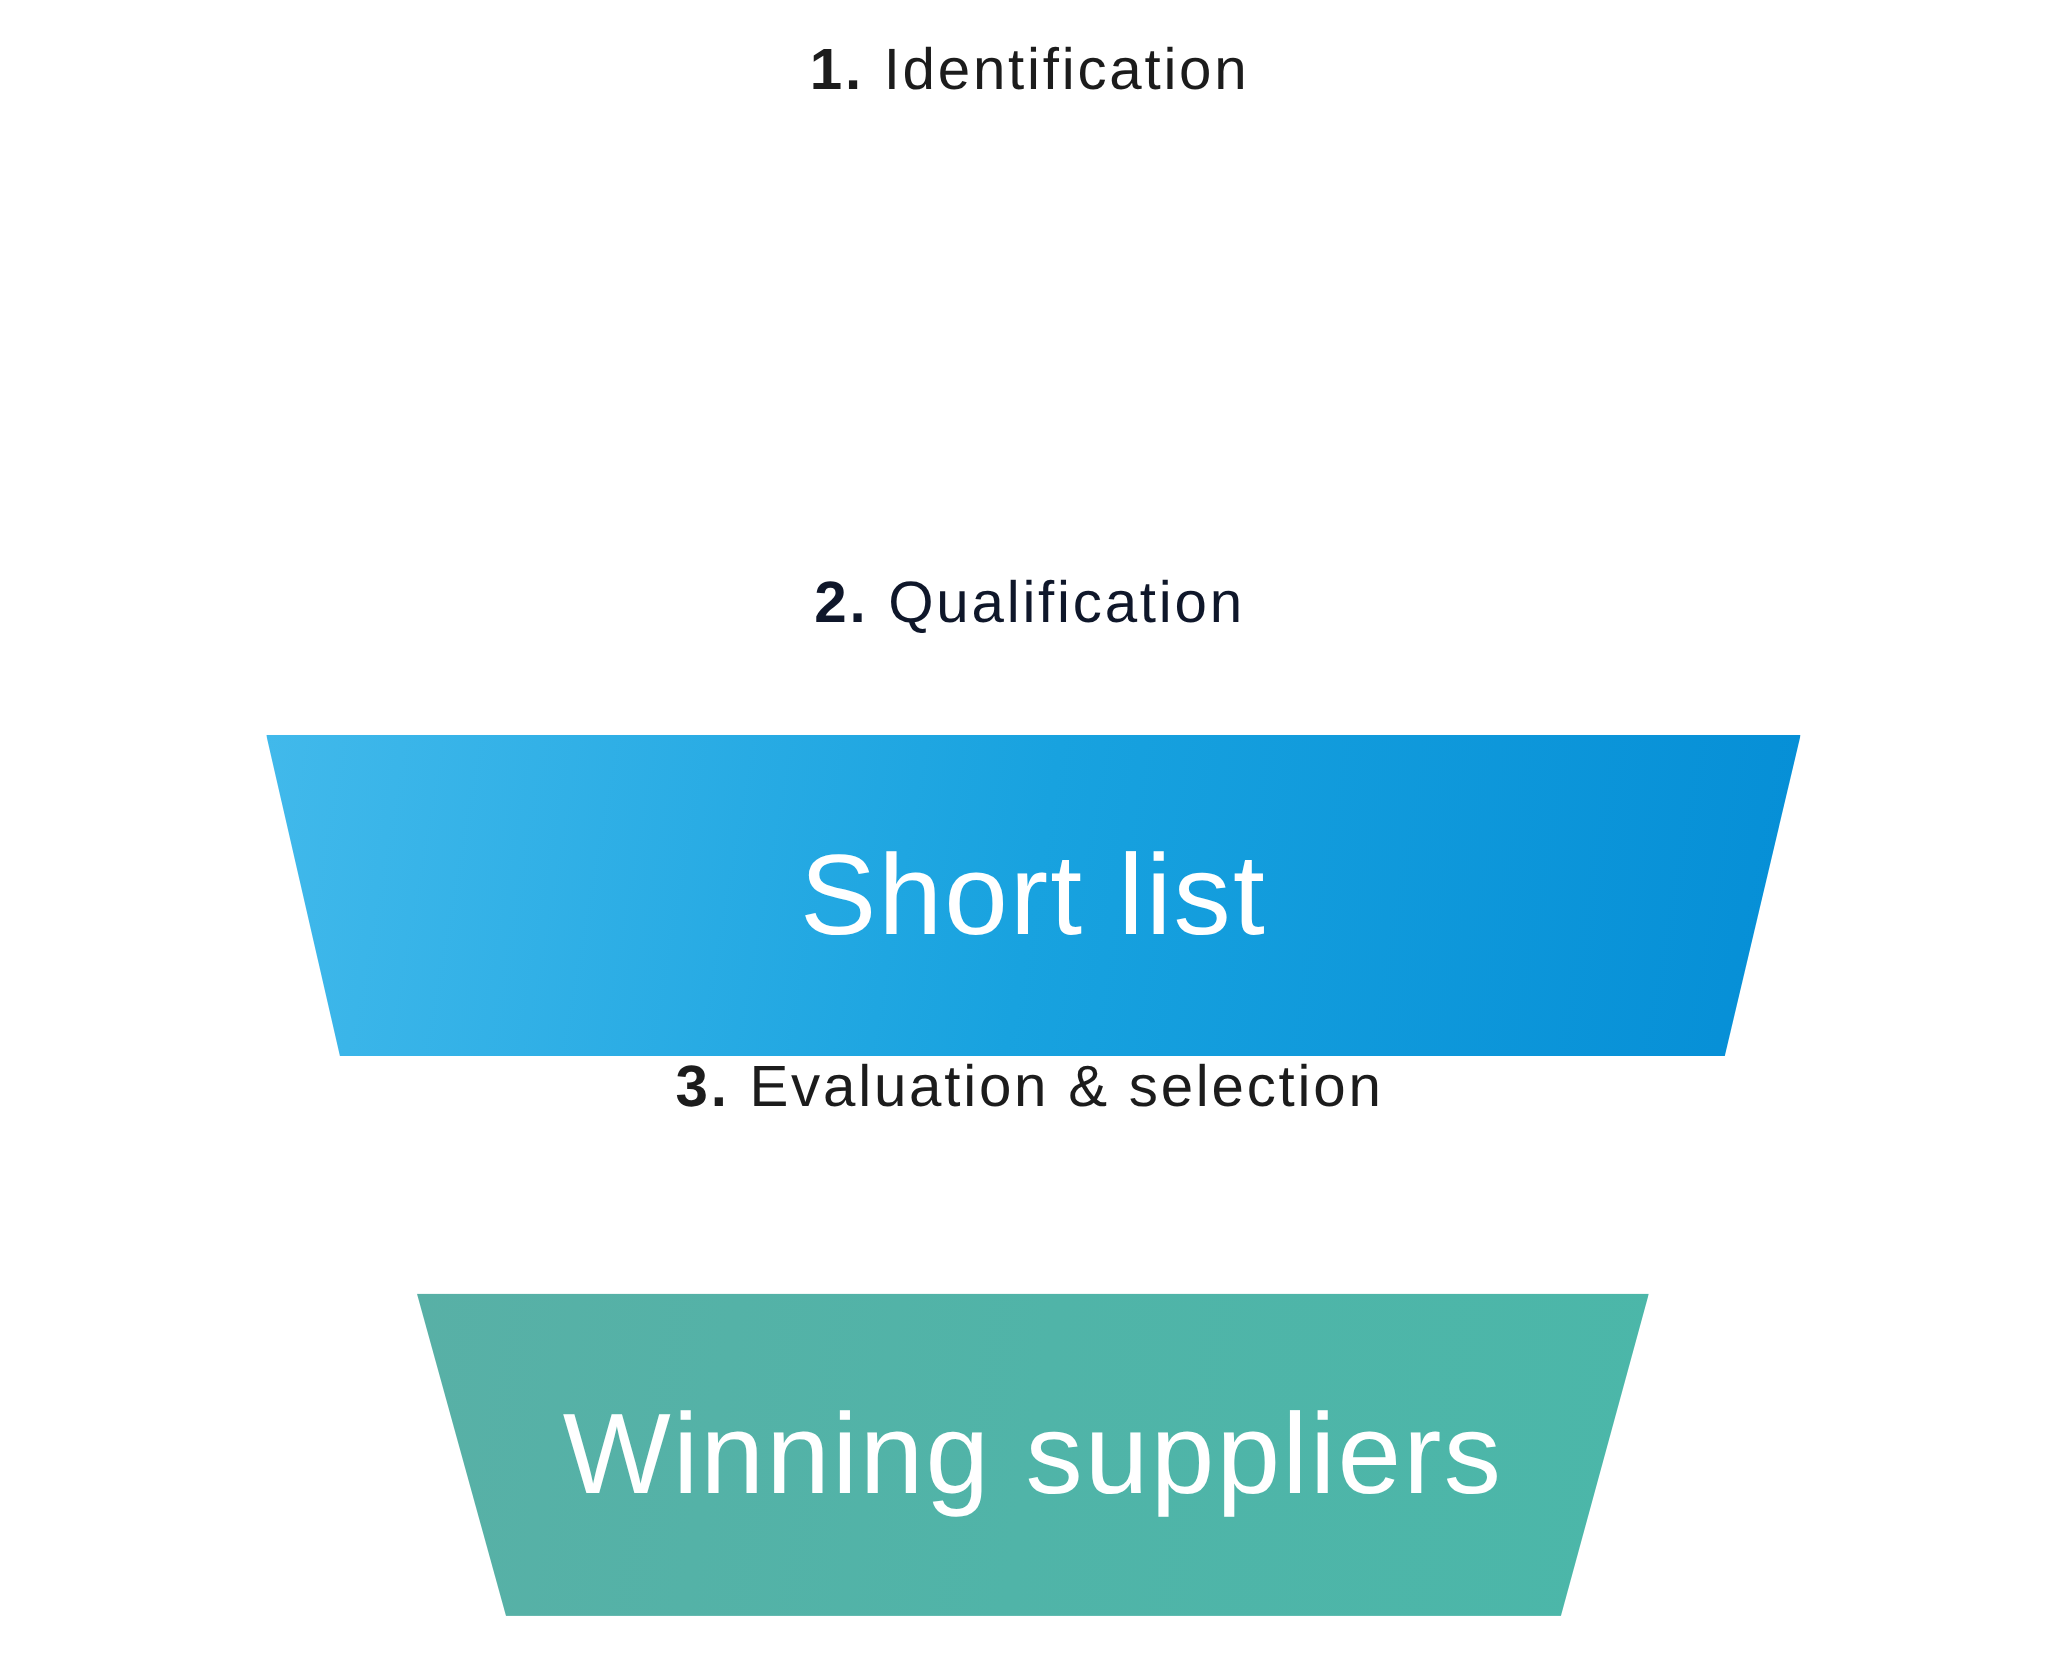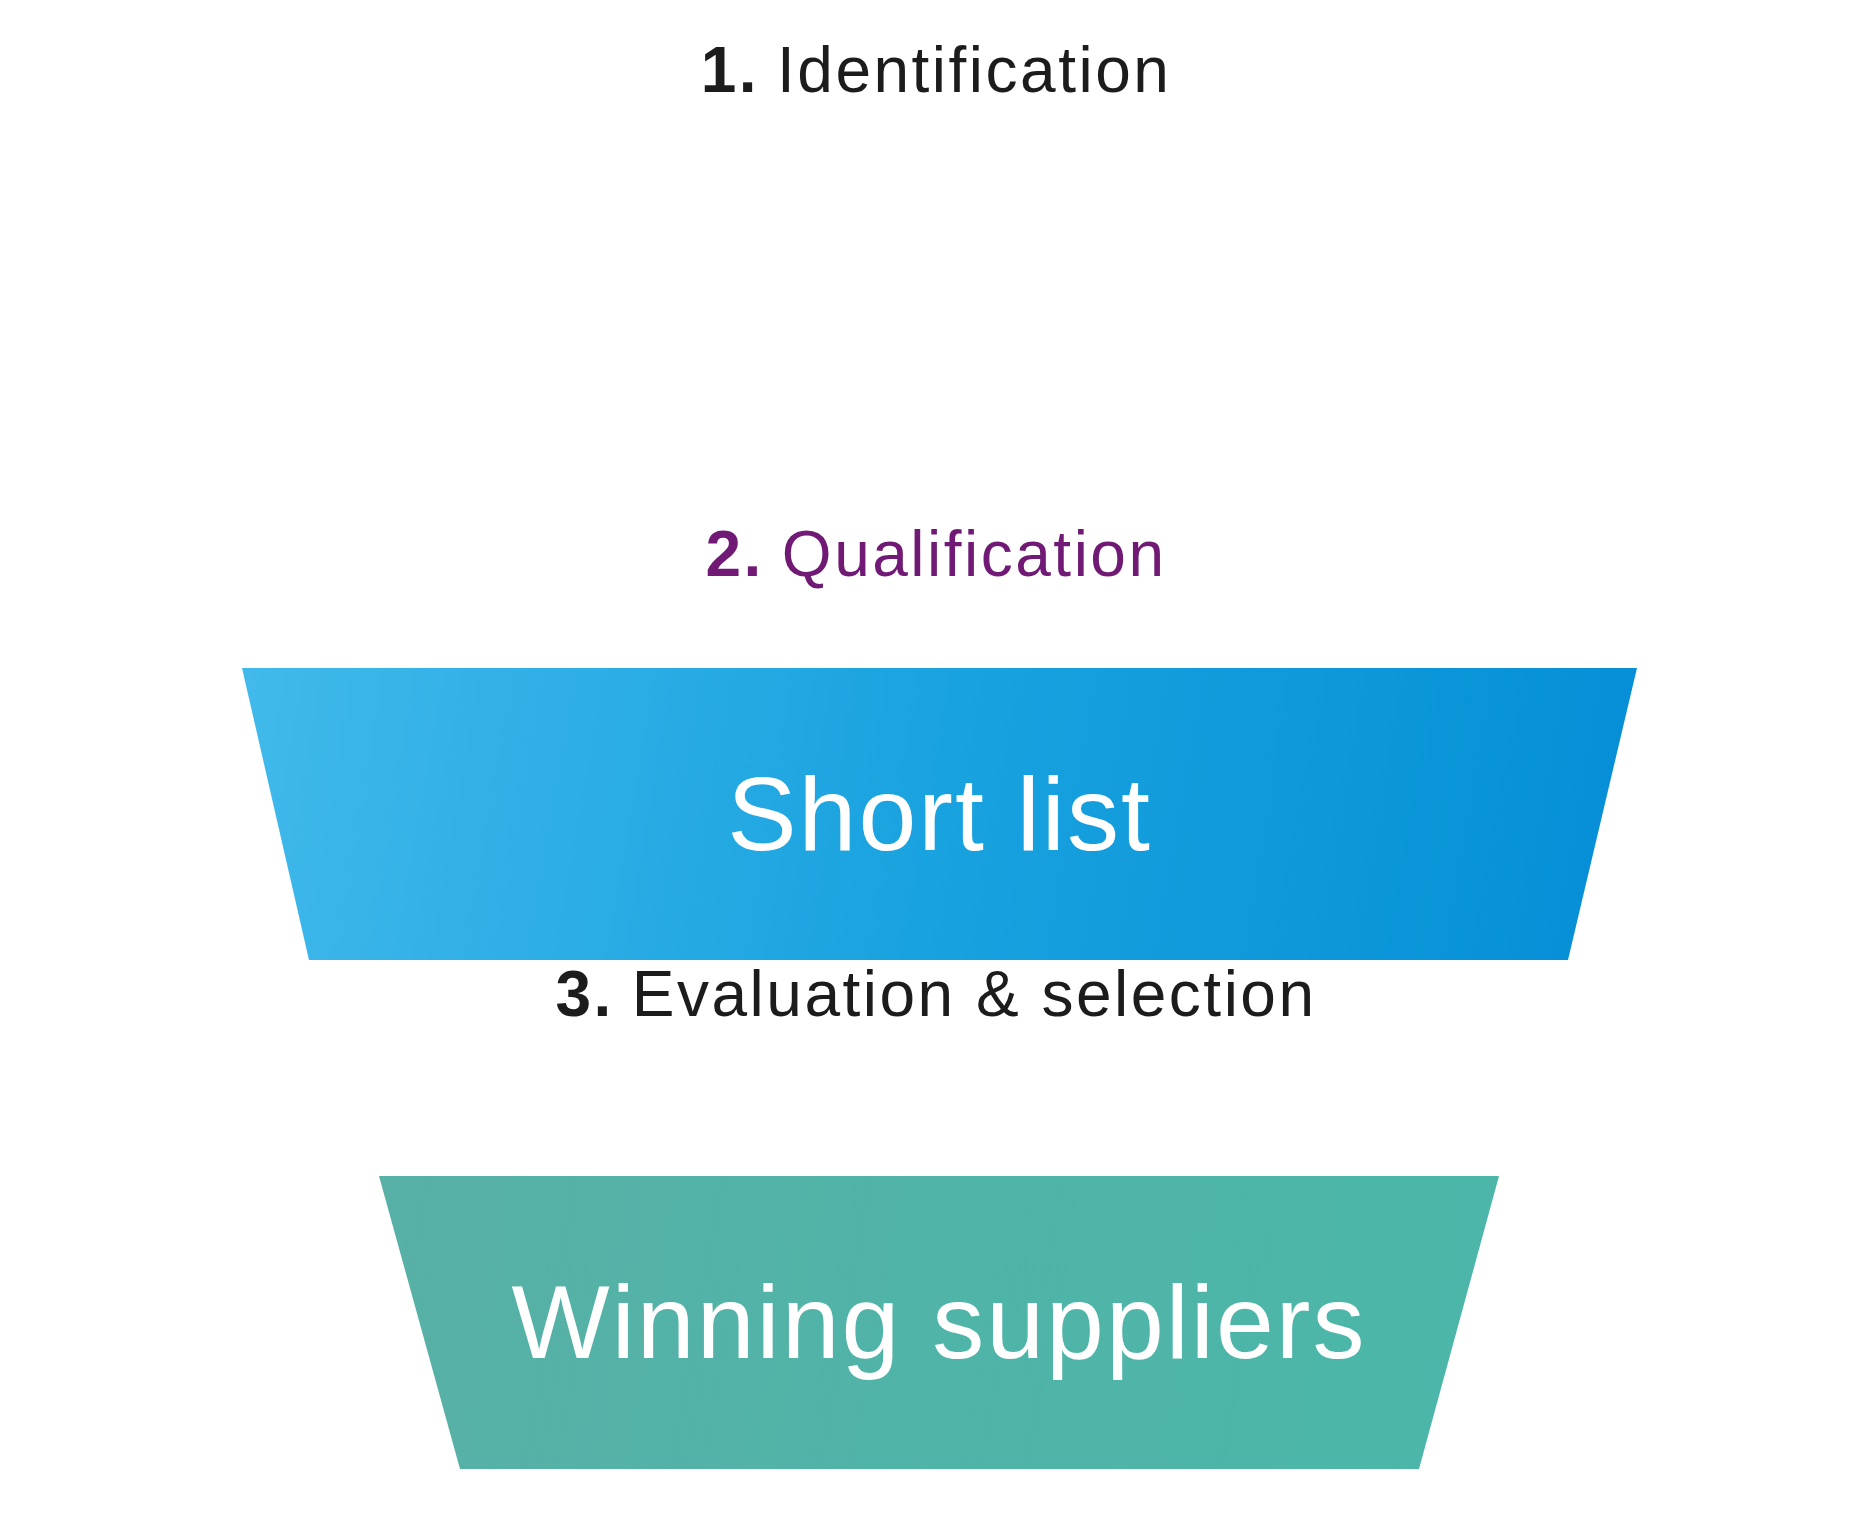--- a/index.html
+++ b/index.html
@@ -6,21 +6,21 @@
   .canvas{
     position:relative;
     width:1872px;height:1519px;
     background:#ffffff;
     overflow:hidden;
     font-family:"Liberation Sans", sans-serif;
   }
   .stage-heading{
     position:absolute;left:0;width:100%;
     text-align:center;
-    font-size:64px;
+    font-size:53px;
     line-height:1.15;
     letter-spacing:2.5px;
     color:#1c1c1c;
     white-space:nowrap;
   }
   .stage-heading .num{font-weight:700;margin-right:18px;}
   .stage-heading .label{font-weight:400;}
   .heading-1{top:34px;}
   .heading-2{top:518px;}
   .heading-3{top:958px;}
@@ -48,21 +48,21 @@
 </style>
 </head>
 <body>
 
 <div class="canvas">
 
   <div class="stage-heading heading-1" style="color: rgb(28, 28, 28);">
     <span class="num">1.</span><span class="label">Identification</span>
   </div>
 
-  <div class="stage-heading heading-2" style="color: #701a75;">
+  <div class="stage-heading heading-2" style="color: #0f172a;">
     <span class="num">2.</span><span class="label">Qualification</span>
   </div>
   <div class="band band-2" style="background: linear-gradient(100deg, rgb(65, 185, 235), rgb(24, 162, 223) 50%, rgb(5, 142, 214)); color: rgb(255, 255, 255);">
     <span class="band-text">Short list</span>
   </div>
 
   <div class="stage-heading heading-3" style="color: rgb(28, 28, 28);">
     <span class="num">3.</span><span class="label">Evaluation &amp; selection</span>
   </div>
   <div class="band band-3" style="background: linear-gradient(100deg, rgb(88, 176, 166), rgb(80, 180, 168) 50%, rgb(75, 183, 169)); color: rgb(255, 255, 255);">

